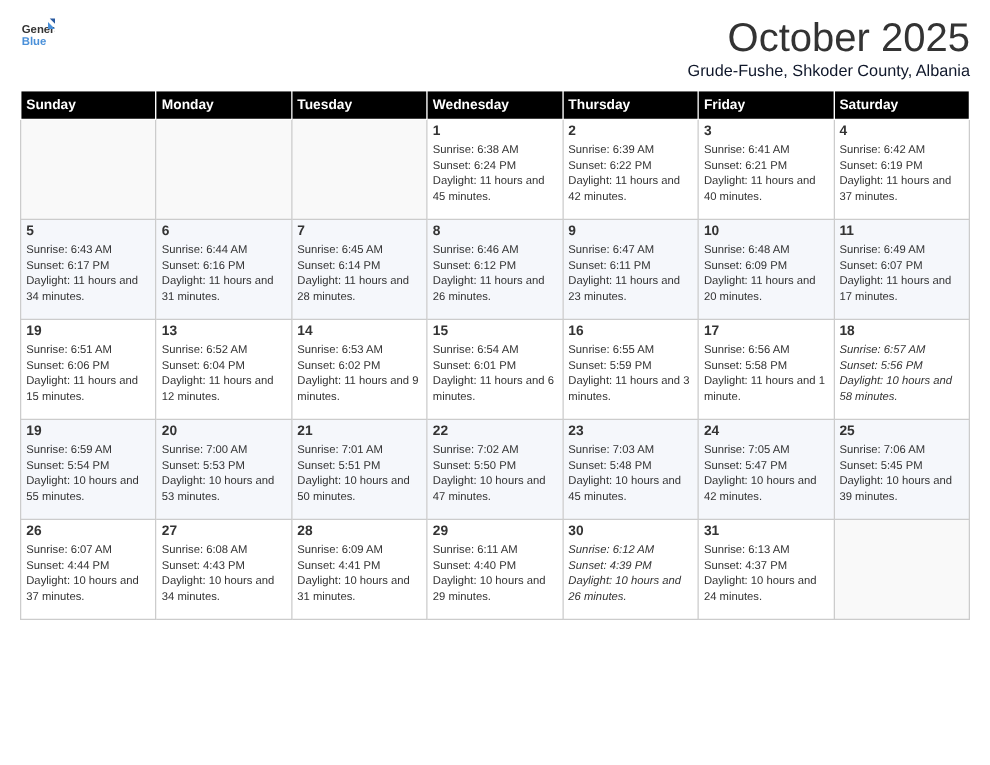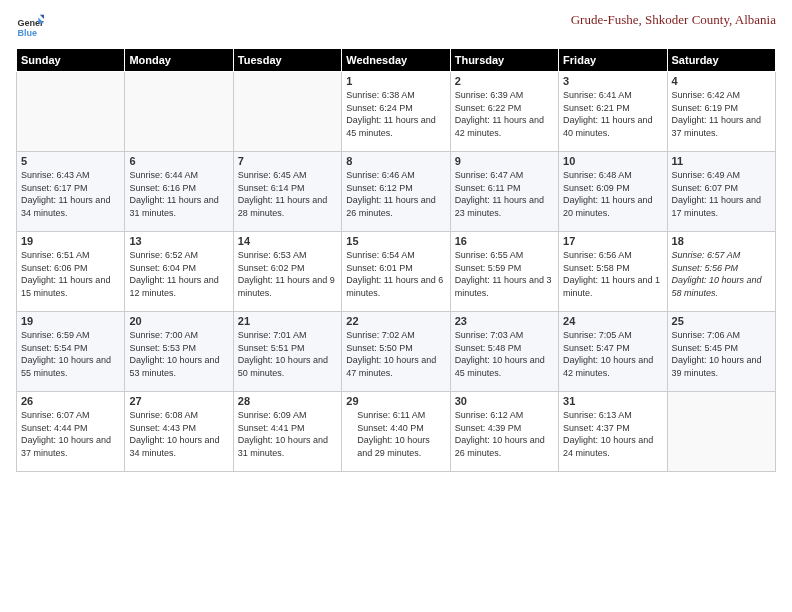--- a/index.html
+++ b/index.html
@@ -33,22 +33,21 @@
     .title-block {
       text-align: right;
     }
     .month-title {
       font-size: 32px;
       color: #333;
       font-weight: normal;
     }
     .subtitle {
       font-size: 13px;
-      color: #7f1d1d;
-      font-family: Liberation Serif, serif;
+      color: #0f172a;
     }
     table {
       width: 100%;
       border-collapse: collapse;
       table-layout: fixed;
     }
     thead tr th {
       background-color: #000000;
       color: #fff;
       font-size: 11px;
@@ -89,20 +88,21 @@
   <div class="header">
     <div class="logo">
       <svg class="logo-icon" viewBox="0 0 40 40">
         <text x="2" y="20" font-size="13" font-weight="bold" fill="#333">General</text>
         <text x="2" y="34" font-size="13" font-weight="bold" fill="#4a90d9">Blue</text>
         <polygon points="32,8 40,16 32,16" fill="#4a90d9"></polygon>
         <polygon points="34,4 40,10 40,4" fill="#2a5aa0"></polygon>
       </svg>
     </div>
     <div class="title-block">
+      <div class="month-title">October 2025</div>
       <div class="subtitle">Grude-Fushe, Shkoder County, Albania</div>
     </div>
   </div>
 
   <table>
     <thead>
       <tr>
         <th>Sunday</th>
         <th>Monday</th>
         <th>Tuesday</th>
@@ -288,27 +288,27 @@
 Daylight: 10 hours and 34 minutes.</div>
           </td>
           <td>
             <span class="day-number">28</span>
             <div class="day-info" style="white-space: pre-line;">Sunrise: 6:09 AM
 Sunset: 4:41 PM
 Daylight: 10 hours and 31 minutes.</div>
           </td>
           <td>
             <span class="day-number">29</span>
-            <div class="day-info" style="white-space: pre-line; margin-left: 11px;">Sunrise: 6:11 AM
+            <div class="day-info" style="white-space: pre-line;">Sunrise: 6:11 AM
 Sunset: 4:40 PM
 Daylight: 10 hours and 29 minutes.</div>
           </td>
           <td>
             <span class="day-number">30</span>
-            <div class="day-info" style="white-space: pre-line;">Sunrise: 6:12 AM
+            <div class="day-info" style="white-space: pre-line; font-style: italic;">Sunrise: 6:12 AM
 Sunset: 4:39 PM
 Daylight: 10 hours and 26 minutes.</div>
           </td>
           <td>
             <span class="day-number">31</span>
             <div class="day-info" style="white-space: pre-line;">Sunrise: 6:13 AM
 Sunset: 4:37 PM
 Daylight: 10 hours and 24 minutes.</div>
           </td>
           <td class="empty"></td>

